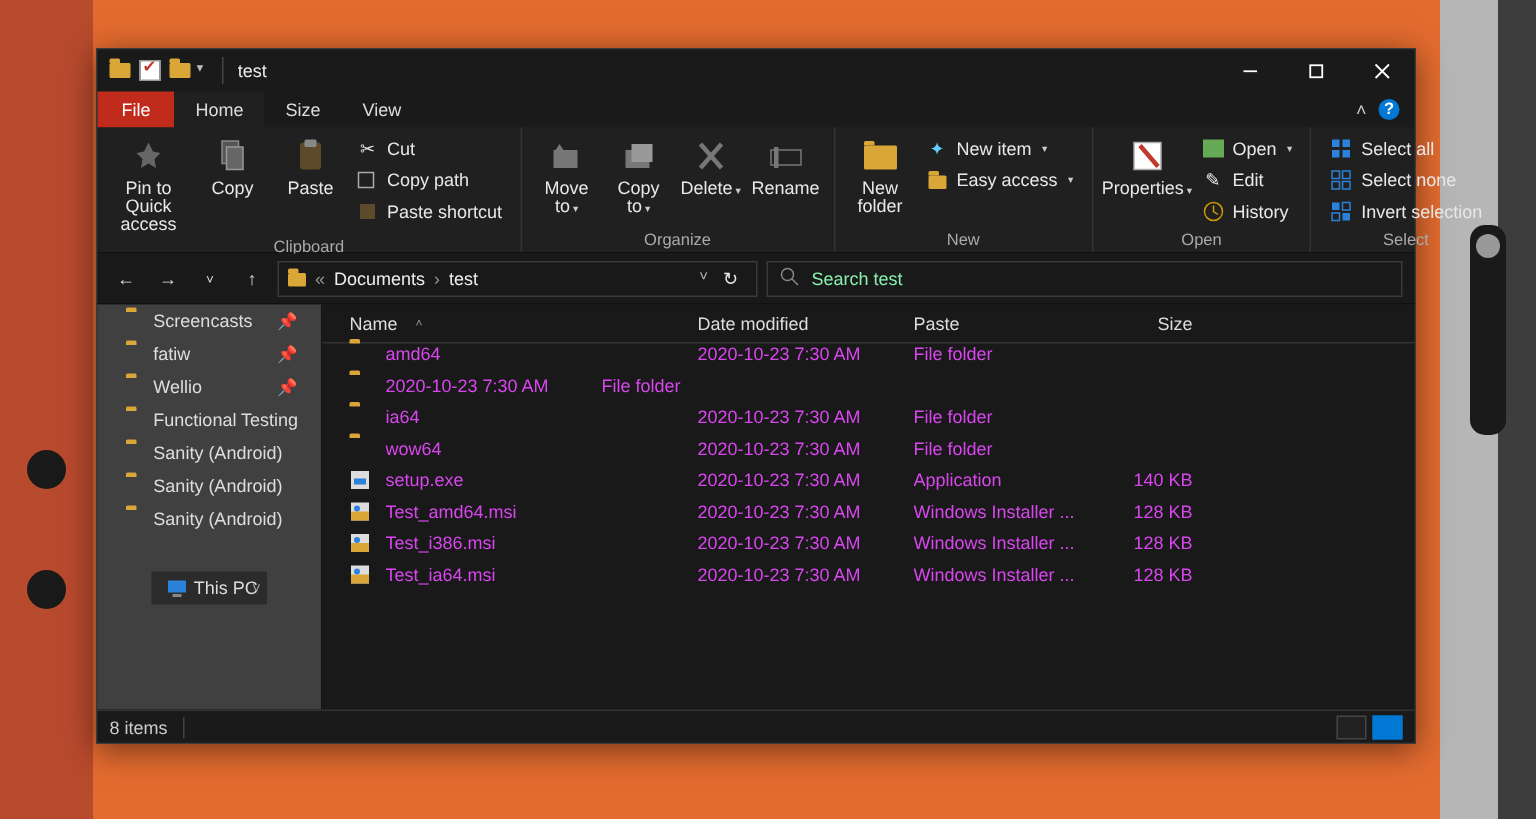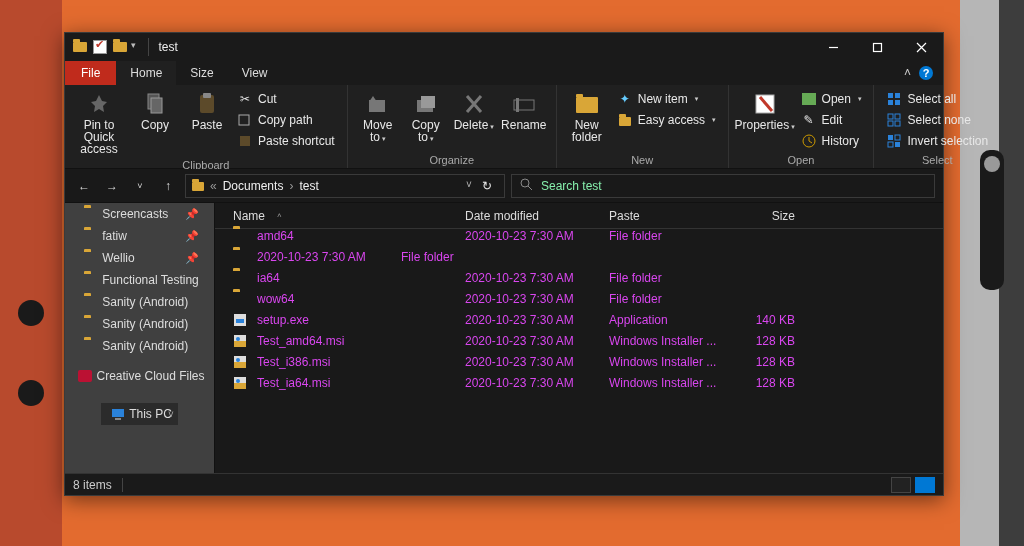--- a/index.html
+++ b/index.html
@@ -420,26 +420,20 @@
           <div class="nav-item">
             <span class="nav-ic"><span class="folder-glyph" style="width:12px;height:9px"></span></span>
             <span>Sanity (Android)</span>
           </div>
           <div class="nav-item">
             <span class="nav-ic"><span class="folder-glyph" style="width:12px;height:9px"></span></span>
             <span>Sanity (Android)</span>
           </div>
         </div>
       <div class="nav-sep"></div>
-      <div class="nav-item">
-        <span class="nav-ic"><svg width="14" height="12">
-              <rect width="14" height="12" rx="2" fill="#b13"></rect>
-            </svg></span>
-        <span>Creative Cloud Files</span>
-      </div>
       <div class="nav-sep"></div>
       <div class="nav-sep"></div>
       <div class="nav-item active">
         <span class="nav-ic"><svg width="14" height="12">
               <rect x="1" y="1" width="12" height="8" fill="#2a82da"></rect>
               <rect x="4" y="10" width="6" height="2" fill="#888"></rect>
             </svg></span>
         <span>This PC</span>
         <span class="exp">˅</span>
       </div>

